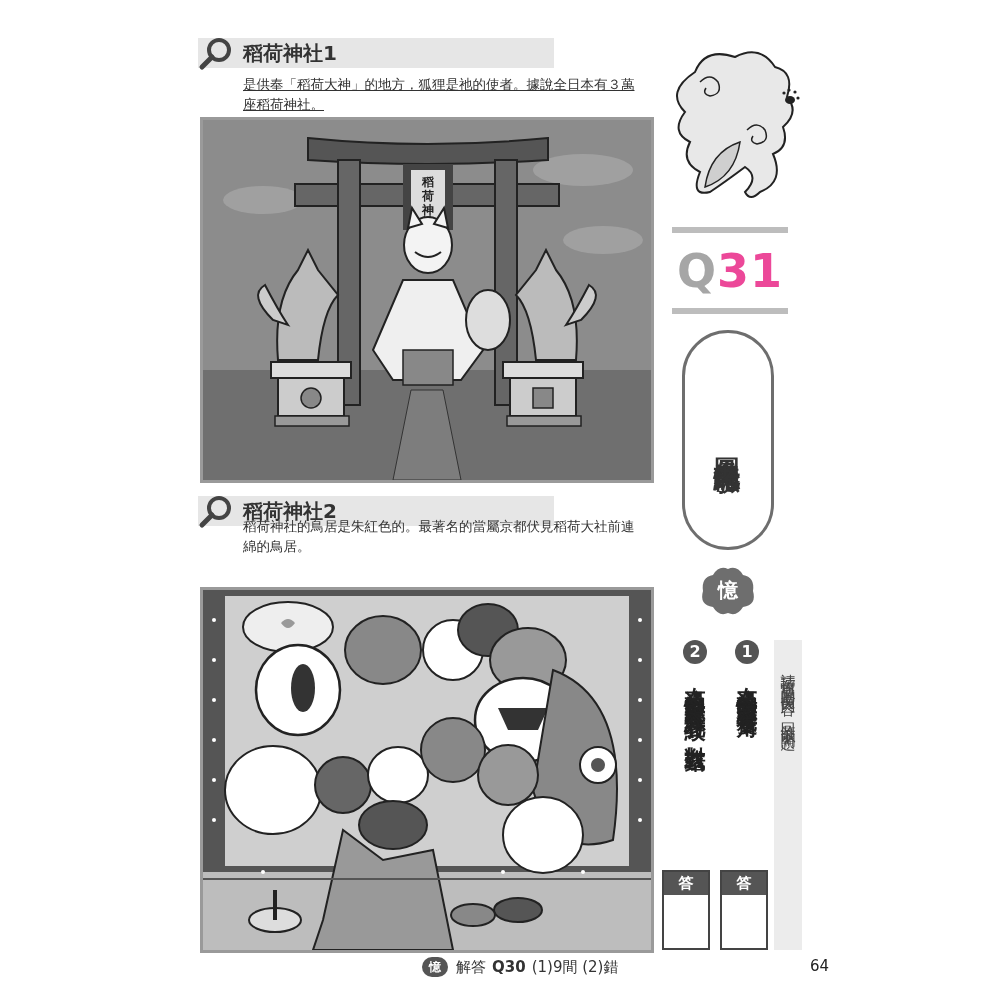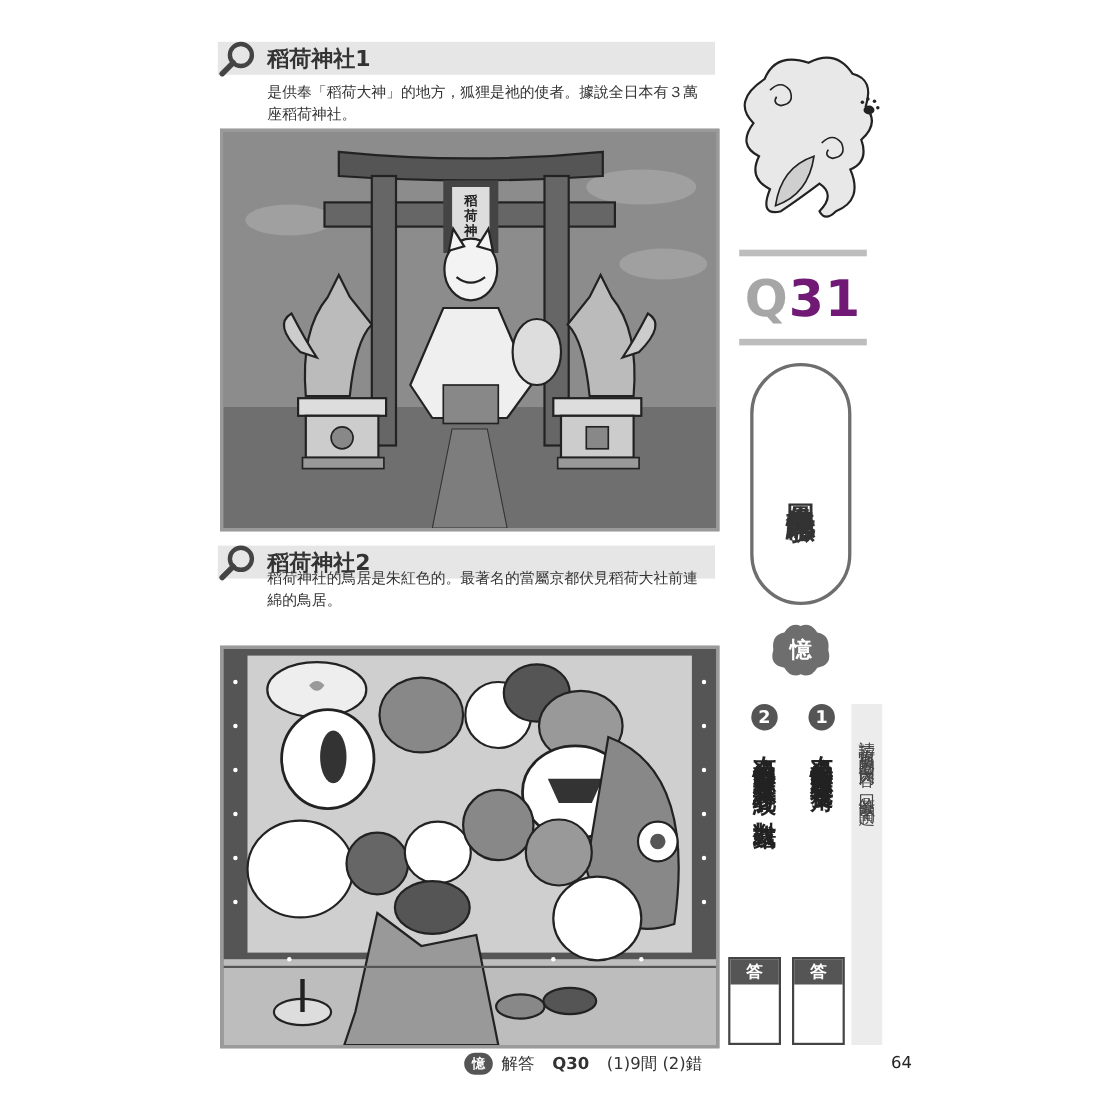--- a/index.html
+++ b/index.html
@@ -1,64 +1,64 @@
 <!DOCTYPE html>
 <html><head>
 <meta charset="utf-8">
 <style>
   html, body { margin:0; padding:0; }
   body { width:1000px; height:1000px; background:#ffffff; position:relative; overflow:hidden;
          font-family:"DejaVu Sans", "Liberation Sans", sans-serif; color:#222; }
 
   
-  .sec-head { position:absolute; left:198px; width:452px; height:30px; background:#e6e6e6; }
+  .sec-head { position:absolute; left:198px; width:356px; height:30px; background:#e6e6e6; }
   .sec-head .mag { position:absolute; left:0px; top:0px; width:36px; height:36px; }
   .sec-head .title { position:absolute; left:45px; top:2px; font-size:20px; font-weight:bold; color:#333; }
   .sec-desc { position:absolute; left:243px; width:400px; font-size:13.5px; line-height:20px; color:#333; }
 
   .figure { position:absolute; left:200px; width:448px; border:3px solid #9a9a9a; background:#8a8a8a; overflow:hidden; }
   .figure svg { display:block; }
 
   
   .deco { position:absolute; left:665px; top:42px; width:145px; height:170px; }
   .qbar { position:absolute; left:672px; width:116px; height:6px; background:#bdbdbd; }
   .qnum { position:absolute; left:672px; top:244px; width:116px; text-align:center; font-size:46px; font-weight:bold; letter-spacing:1px; }
   .qnum .q { color:#a6a6a6; }
-  .qnum .n { color:#701a75; }
+  .qnum .n { color:#ec4899; }
   .pill { position:absolute; left:682px; top:330px; width:92px; height:220px; border:3px solid #6e6e6e; border-radius:48px; box-sizing:border-box; }
   .pill .vt { position:absolute; left:0; right:0; top:20px; writing-mode:vertical-rl; margin:auto; font-size:26px; font-weight:bold; color:#333; letter-spacing:2px; height:180px; display:flex; align-items:center; justify-content:center; width:100%; }
   .cloud-badge { position:absolute; left:699px; top:565px; width:58px; height:52px; }
   .cloud-badge .txt { position:absolute; left:0; right:0; top:12px; text-align:center; color:#fff; font-size:20px; font-weight:bold; }
 
   .instr { position:absolute; left:774px; top:640px; width:28px; height:310px; background:#ececec; }
   .instr .vt { writing-mode:vertical-rl; font-size:15px; color:#444; position:absolute; left:4px; top:22px; letter-spacing:3px; }
 
   .qitem { position:absolute; top:640px; width:50px; }
   .qitem .num { width:24px; height:24px; border-radius:50%; background:#555; color:#fff; font-weight:bold; font-size:16px; text-align:center; line-height:24px; margin:0 auto 6px auto; }
   .qitem .vt { writing-mode:vertical-rl; font-size:21px; font-weight:bold; color:#222; line-height:26px; height:210px; letter-spacing:3px; margin:0 auto; }
 
   .ansbox { position:absolute; top:870px; width:48px; height:80px; border:2px solid #444; box-sizing:border-box; background:#fff; }
   .ansbox .lbl { height:23px; background:#555; color:#fff; text-align:center; font-size:15px; font-weight:bold; line-height:23px; }
 
   .footer { position:absolute; left:422px; top:957px; font-size:15px; color:#333; display:flex; align-items:center; }
   .footer .chip { width:26px; height:20px; background:#555; border-radius:10px; color:#fff; font-size:12px; font-weight:bold; text-align:center; line-height:20px; margin-right:8px; }
-  .footer .bold { font-weight:bold; margin:0 16px; }
+  .footer .bold { font-weight:bold; margin:0 6px; }
   .pagenum { position:absolute; left:810px; top:957px; font-size:15px; color:#222; }
 </style>
 </head>
 <body>
 
 <div class="sec-head" style="top:38px;">
   <svg class="mag" viewBox="0 0 36 36" style="top:-2px;">
     <circle cx="21" cy="14" r="10" fill="none" stroke="#444" stroke-width="4"></circle>
     <line x1="14" y1="21" x2="4" y2="31" stroke="#444" stroke-width="5" stroke-linecap="round"></line>
   </svg>
   <span class="title">稻荷神社1</span>
 </div>
-<div class="sec-desc" style="top:74px;">是供奉「稻荷大神」的地方，狐狸是祂的使者。據說全日本有３萬座稻荷神社。</div>
+<div class="sec-desc" style="top:74px;text-decoration:underline;">是供奉「稻荷大神」的地方，狐狸是祂的使者。據說全日本有３萬座稻荷神社。</div>
 
 <div class="figure" style="top:117px; height:360px;">
   <svg width="448" height="360" viewBox="0 0 448 360">
     <rect width="448" height="250" fill="#8c8c8c"></rect>
     <ellipse cx="60" cy="80" rx="40" ry="14" fill="#a0a0a0"></ellipse>
     <ellipse cx="380" cy="50" rx="50" ry="16" fill="#a0a0a0"></ellipse>
     <ellipse cx="400" cy="120" rx="40" ry="14" fill="#a0a0a0"></ellipse>
     <rect y="250" width="448" height="110" fill="#6f6f6f"></rect>
 
     <path d="M105 18 Q224 30 345 18 L345 40 Q224 48 105 40 Z" fill="#555" stroke="#222" stroke-width="2"></path>

